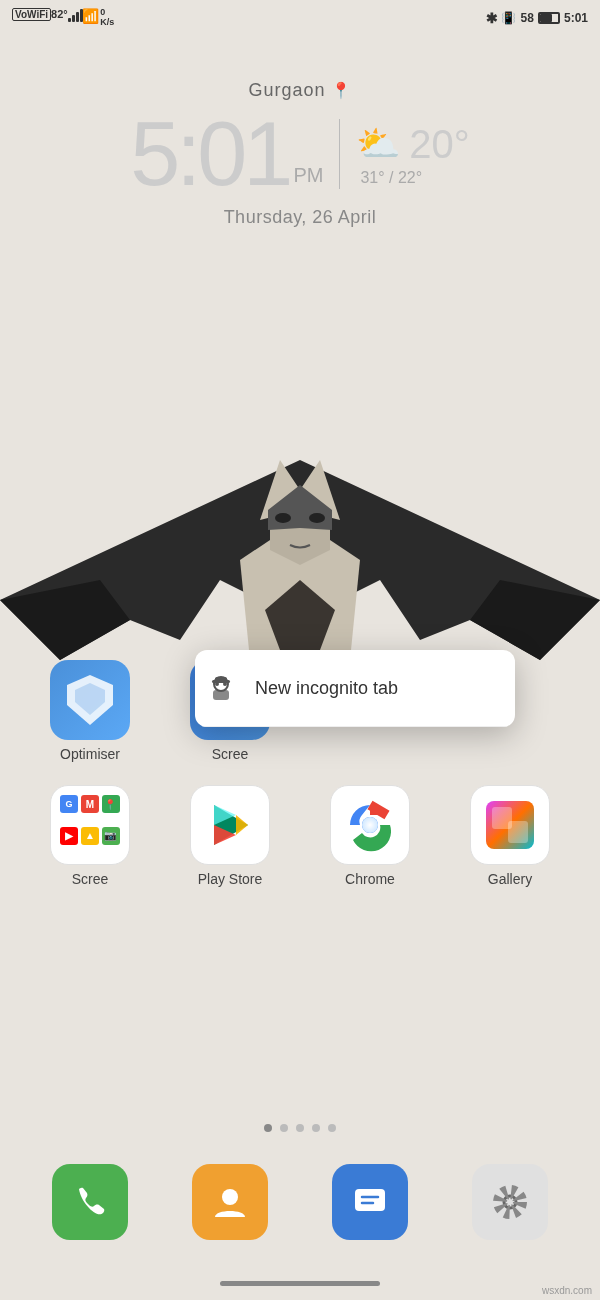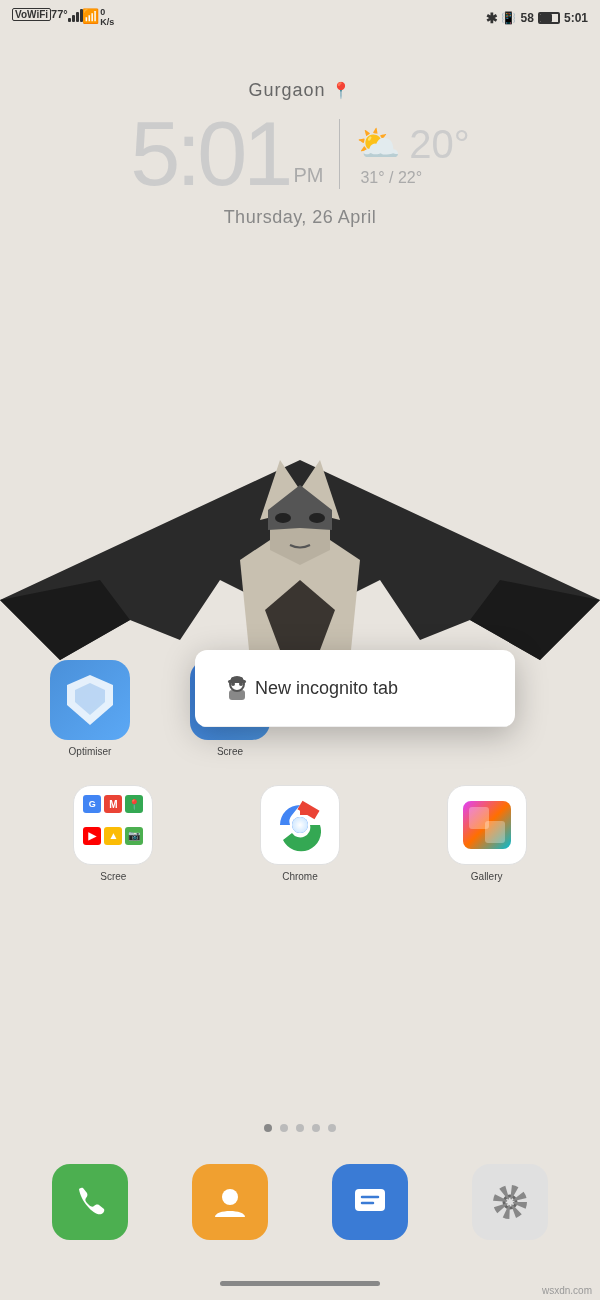--- a/index.html
+++ b/index.html
@@ -162,21 +162,21 @@
       align-items: center;
       justify-content: center;
       margin-bottom: 6px;
       font-size: 36px;
       color: white;
       font-weight: bold;
       position: relative;
       overflow: hidden;
     }
     .app-label {
-      font-size: 10px;
+      font-size: 14px;
       color: #444;
       text-align: center;
       font-weight: 500;
     }
 
     
     .icon-optimiser { background: linear-gradient(135deg, #4a90d9, #5ba8f5); }
     .icon-screen { background: linear-gradient(135deg, #3a7bd5, #4a90d9); }
     .icon-google { background: #fff; border: 1px solid #e0e0e0; }
     .icon-playstore { background: #fff; border: 1px solid #e0e0e0; }
@@ -212,21 +212,22 @@
       width: 320px;
       background: white;
       border-radius: 12px;
       box-shadow: 0 8px 32px rgba(0,0,0,0.25);
       z-index: 50;
       overflow: hidden;
     }
     .context-menu-item {
       display: flex;
       align-items: center;
-      padding: 20px 24px;
+      gap: 16px;
+      padding: 20px 8px;
       cursor: pointer;
       font-size: 18px;
       color: #333;
       font-weight: 400;
     }
     .context-menu-item:first-child {
       border-bottom: 1px solid #eee;
     }
     .context-icon {
       width: 36px;
@@ -353,21 +354,21 @@
     <ellipse cx="283" cy="138" rx="8" ry="5" fill="#222"></ellipse>
     <ellipse cx="317" cy="138" rx="8" ry="5" fill="#222"></ellipse>
 
     <path d="M290 165 Q300 170 310 165" fill="none" stroke="#555" stroke-width="2"></path>
   </svg>
 </div>
 
 <div class="status-bar">
   <div class="status-left">
     <span style="font-size:10px; border:1px solid #333; padding:0 2px; border-radius:2px;">VoWiFi</span>
-    <span>77°</span>
+    <span>82°</span>
     <div class="signal-bars">
       <div class="signal-bar" style="height:4px"></div>
       <div class="signal-bar" style="height:7px"></div>
       <div class="signal-bar" style="height:10px"></div>
       <div class="signal-bar" style="height:13px"></div>
     </div>
     <span style="font-size:14px;">📶</span>
     <span style="font-size:9px; line-height:1.1;">0<br>K/s</span>
   </div>
   <div class="status-right">
@@ -447,20 +448,31 @@
         <div class="g-dot" style="background:#ea4335;">M</div>
         <div class="g-dot" style="background:#34a853;">📍</div>
         <div class="g-dot" style="background:#ff0000;">▶</div>
         <div class="g-dot" style="background:#fbbc05;">▲</div>
         <div class="g-dot" style="background:#4caf50;">📷</div>
       </div>
     </div>
     <span class="app-label">Scree</span>
   </div>
 
+  <div class="app-item">
+    <div class="app-icon icon-playstore">
+      <svg width="52" height="52" viewBox="0 0 52 52">
+        <polygon points="10,6 10,46 44,26" fill="#01875f"></polygon>
+        <polygon points="10,6 10,26 32,16" fill="#5cf7f5" opacity="0.7"></polygon>
+        <polygon points="10,46 10,26 32,36" fill="#f44336" opacity="0.9"></polygon>
+        <polygon points="44,26 32,16 32,36" fill="#f4b400" opacity="0.9"></polygon>
+      </svg>
+    </div>
+    <span class="app-label">Play Store</span>
+  </div>
 
   <div class="app-item">
     <div class="app-icon icon-chrome">
       <svg class="chrome-icon-svg" viewBox="0 0 56 56" xmlns="http://www.w3.org/2000/svg">
         <circle cx="28" cy="28" r="26" fill="white"></circle>
 
         <path d="M28 8 A20 20 0 0 1 45 18 L28 18 Z" fill="#ea4335"></path>
 
         <path d="M8 28 A20 20 0 0 1 28 8 L20 18 A10 10 0 0 0 18 28 Z" fill="#4285f4"></path>
 

